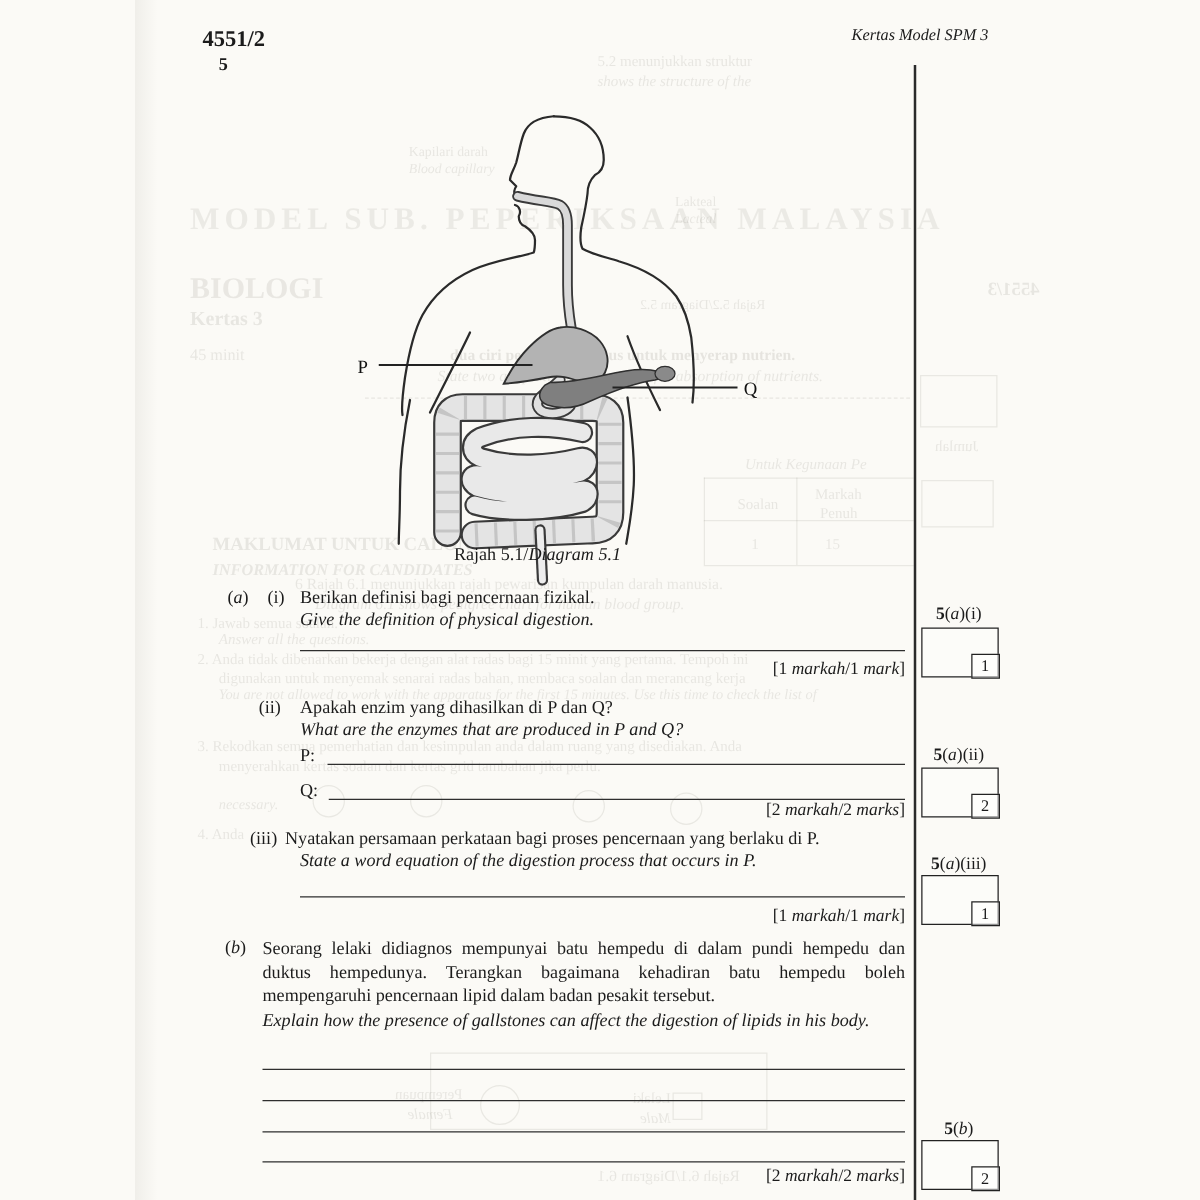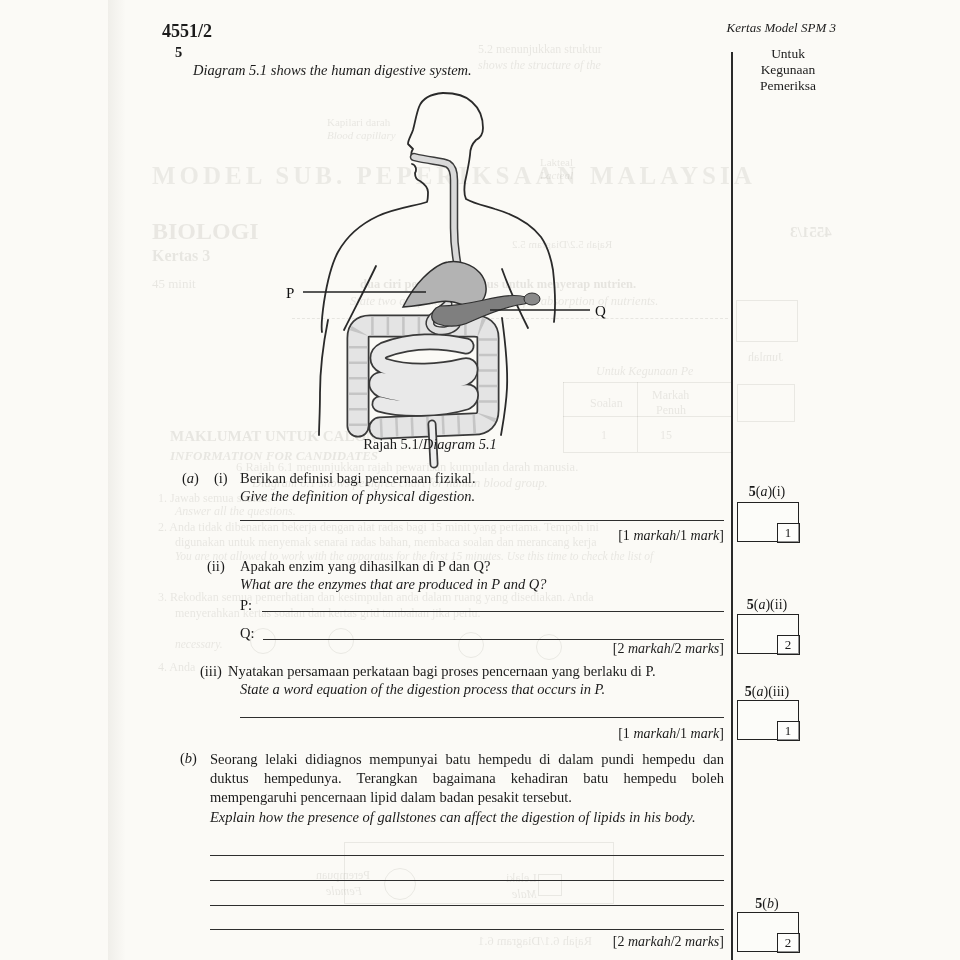--- a/index.html
+++ b/index.html
@@ -84,31 +84,25 @@
   <div class="gshape" style="left:344px;top:842px;width:268px;height:60px"></div>
   <div class="gshape gcirc" style="left:384px;top:868px;width:30px;height:30px"></div>
   <div class="gshape" style="left:538px;top:874px;width:22px;height:20px"></div>
   <span class="ghost mirror" style="left:316px;top:868px">Perempuan</span>
   <span class="ghost gi mirror" style="left:326px;top:884px">Female</span>
   <span class="ghost mirror" style="left:506px;top:871px">Lelaki</span>
   <span class="ghost gi mirror" style="left:512px;top:887px">Male</span>
   <span class="ghost mirror" style="left:478px;top:934px;font-size:12.5px">Rajah 6.1/Diagram 6.1</span>
 
   <span class="abs b" style="left:162px;top:21px;font-size:18px">4551/2</span>
-  <div class="abs i" style="left:636px;top:20px;width:200px;text-align:right;font-size:13px">Kertas Model SPM 3</div>
+  <div class="abs i" style="left:636px;top:20px;width:200px;text-align:center;font-size:13px">Kertas Model SPM 3</div>
 
   <div class="vrule"></div>
-  <div class="abs" style="left:742px;top:46px;width:92px;text-align:center;font-size:13.5px">
-    <div>Untuk</div>
-    <div>Kegunaan</div>
-    <div>Pemeriksa</div>
-  </div>
 
   <span class="abs b t" style="left:175px;top:44px">5</span>
-  <span class="abs t i" style="left:193px;top:62px">Diagram 5.1 shows the human digestive system.</span>
 
   <svg class="abs" style="left:280px;top:78px" width="440" height="400" viewBox="0 0 440 400">
     <g fill="none" stroke="#2a2a2a" stroke-width="1.8" stroke-linecap="round" stroke-linejoin="round">
 
       <path d="M163,15 C150,16 142,21 139,29 C136,37 135,45 133,52 C131,58 128,62 128,66 L133,71 C131,74 131,76 132,78 L139,80"></path>
       <path d="M132,86 C136,87 137,92 135,95 C135,99 137,102 140,103 C146,107 148,110 148,114 C148,118 148,121 147,124 C135,128 116,130 98,138 C83,145 68,156 58,174 C51,187 47,205 44,224 C42,238 41,248 42,254"></path>
       <path d="M48,242 C44,262 40,290 40,315 C40,335 39,348 39,357"></path>
       <path d="M96,188 C88,205 76,228 64,252"></path>
 
       <path d="M163,15 C175,15 186,18 192,24 C200,31 203,41 203,50 C203,57 200,60 196,62 C192,66 190,72 190,77 C189,86 187,95 185,104 C184,111 184,117 186,121 C195,126 206,128 215,131 C232,136 250,145 261,159 C268,169 271,180 273,192 C275,210 276,228 274,244"></path>

